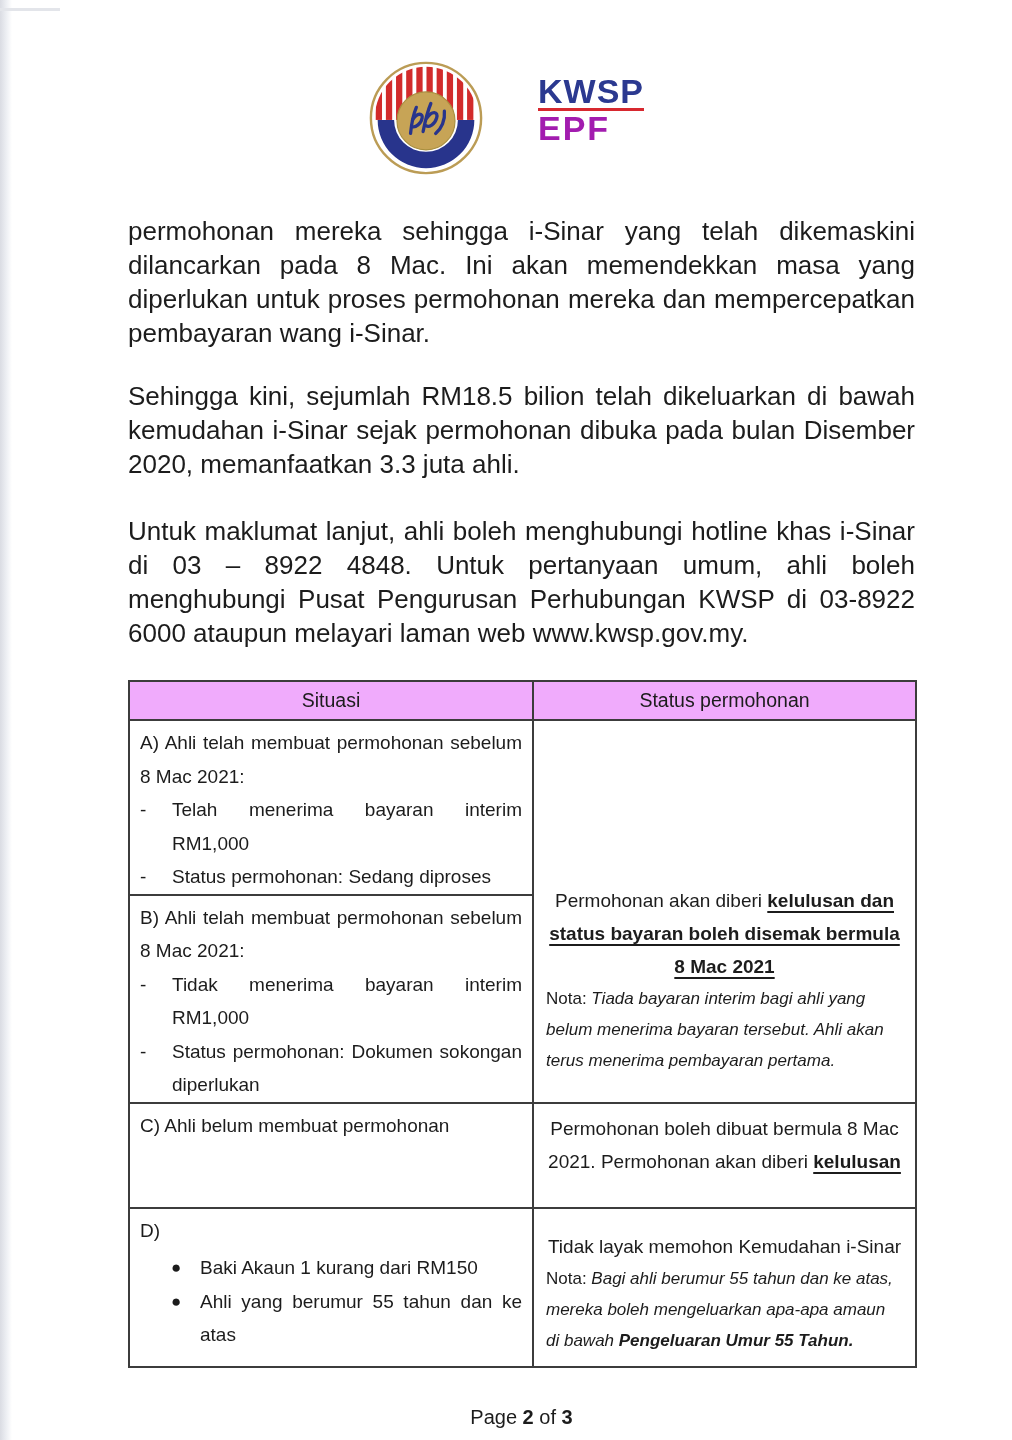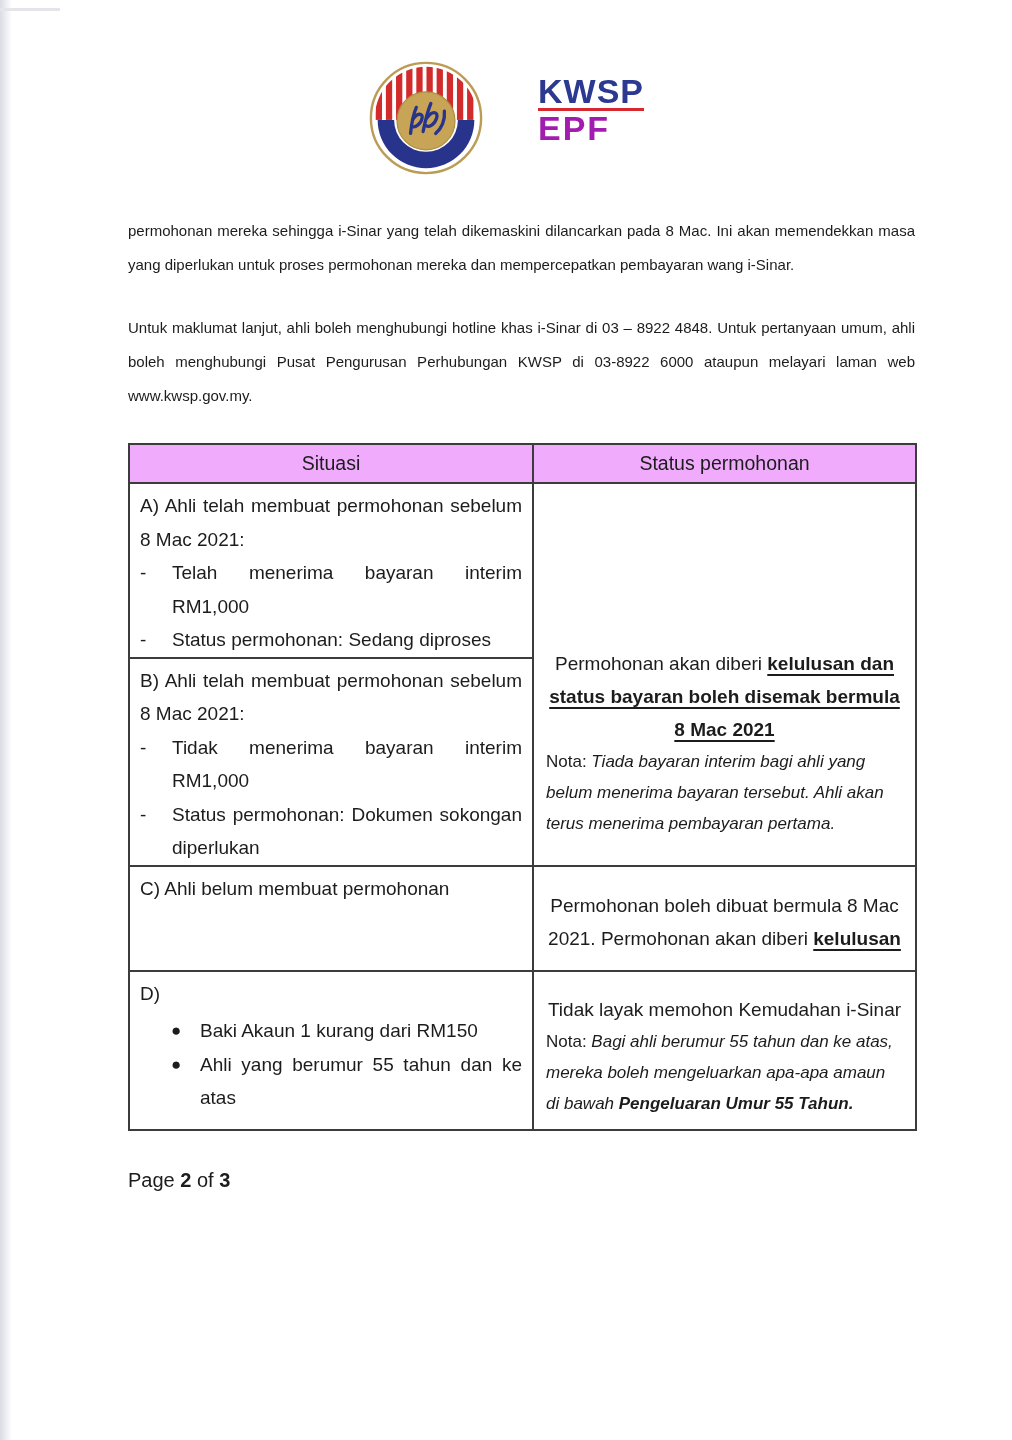--- a/index.html
+++ b/index.html
@@ -35,21 +35,21 @@
     letter-spacing:1px;line-height:30px;
   }
   .brand-rule{height:3px;background:#d7282f;margin:2px 0 1px 0;}
   .brand-bottom{
     font-size:34px;font-weight:700;color:#a21caf;
     letter-spacing:2px;line-height:32px;
   }
   
   .content{margin-left:128px;width:787px;}
   .para{
-    font-size:15px;line-height:34px;
+    font-size:26px;line-height:34px;
     text-align:justify;
     margin:0 0 29px 0;
   }
   .para.first{margin-top:36px;}
   .para.p2{margin-bottom:33px;}
   .para.p3{margin-bottom:30px;}
   .intro{
     font-size:19.5px;line-height:34px;
     margin:0 0 25px 0;text-align:left;
   }
@@ -93,24 +93,25 @@
   .status-center{text-align:center;line-height:33px;}
   .bu{
     font-weight:700;
     text-decoration:underline;
     text-decoration-thickness:2px;
     text-underline-offset:4px;
   }
   .nota{font-size:17px;line-height:31px;text-align:left;}
   .nitalic{font-style:italic;}
   .nbold{font-style:italic;font-weight:700;}
-  .rcell-pad{padding:22px 12px 0 12px;}
+  .rcell-pad{padding:8px 12px 0 12px;}
   
   .footer{
     margin-top:36px;
+    text-align:center;
     font-size:20px;line-height:27px;
   }
   .fb{font-weight:700;}
 </style>
 </head>
 <body>
 
 <div class="scan-edge"></div>
 <div class="scan-top"></div>
 
@@ -149,20 +150,21 @@
   <div class="brand">
     <div class="brand-top">KWSP</div>
     <div class="brand-rule"></div>
     <div class="brand-bottom">EPF</div>
   </div>
 </div>
 
 <div class="content">
 
   <p class="para first">permohonan mereka sehingga i-Sinar yang telah dikemaskini dilancarkan pada 8 Mac. Ini akan memendekkan masa yang diperlukan untuk proses permohonan mereka dan mempercepatkan pembayaran wang i-Sinar.</p>
+  <p class="para p2">Sehingga kini, sejumlah RM18.5 bilion telah dikeluarkan di bawah kemudahan i-Sinar sejak permohonan dibuka pada bulan Disember 2020, memanfaatkan 3.3 juta ahli.</p>
   <p class="para p3">Untuk maklumat lanjut, ahli boleh menghubungi hotline khas i-Sinar di 03 – 8922 4848. Untuk pertanyaan umum, ahli boleh menghubungi Pusat Pengurusan Perhubungan KWSP di 03-8922 6000 ataupun melayari laman web www.kwsp.gov.my.</p>
 
 
   <table class="sit">
     <colgroup>
       <col style="width:404px">
       <col style="width:383px">
     </colgroup>
     <tbody>
       <tr>

